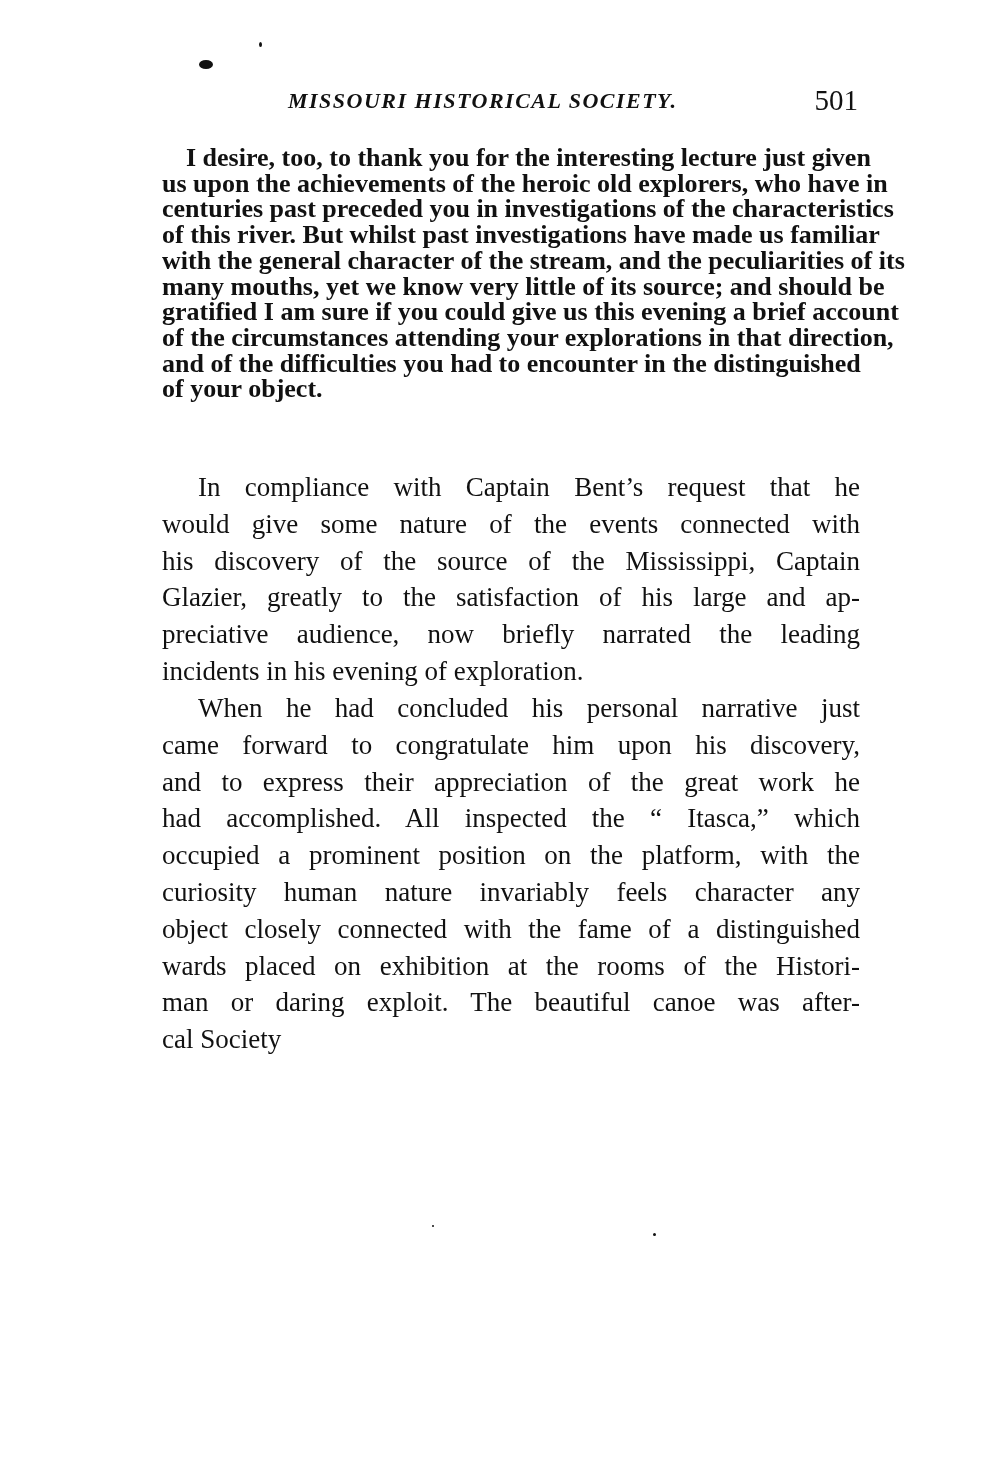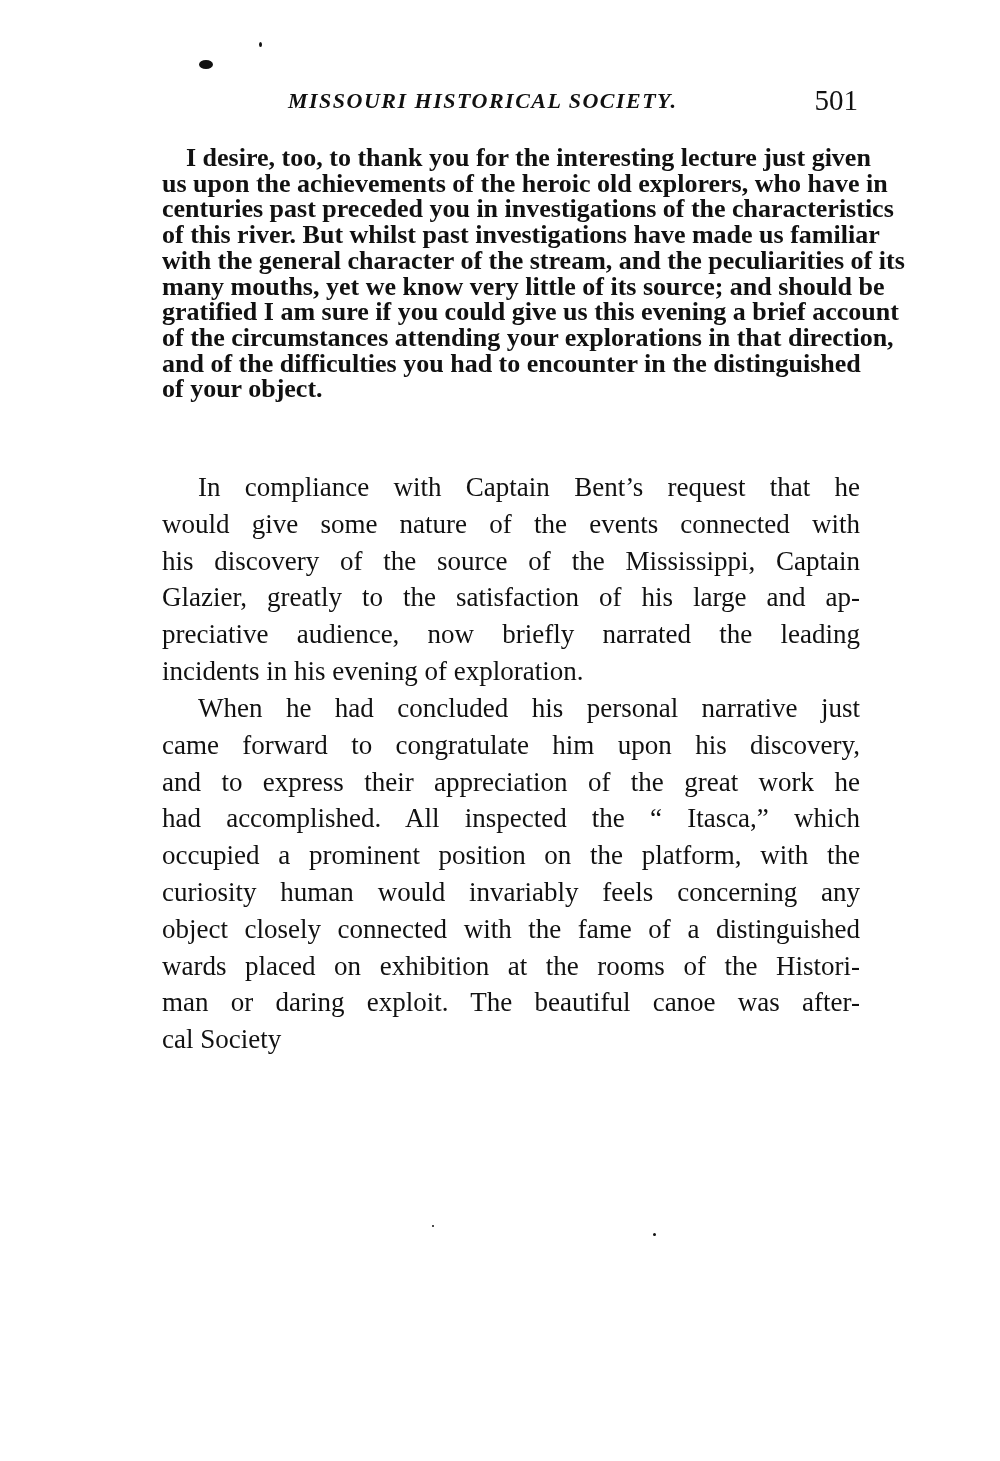--- a/index.html
+++ b/index.html
@@ -113,18 +113,18 @@
   <span class="line">preciative audience, now briefly narrated the leading</span>
   <span class="line last">incidents in his evening of exploration.</span>
 </div>
 
 <div class="body body-2">
   <span class="line indent">When he had concluded his personal narrative just</span>
   <span class="line">came forward to congratulate him upon his discovery,</span>
   <span class="line">and to express their appreciation of the great work he</span>
   <span class="line">had accomplished. All inspected the “ Itasca,” which</span>
   <span class="line">occupied a prominent position on the platform, with the</span>
-  <span class="line">curiosity human would invariably feels concerning any</span>
+  <span class="line">curiosity human nature invariably feels character any</span>
   <span class="line">object closely connected with the fame of a distinguished</span>
   <span class="line">wards placed on exhibition at the rooms of the Histori-</span>
   <span class="line">man or daring exploit. The beautiful canoe was after-</span>
   <span class="line last">cal Society</span>
 </div>
 
 </body></html>

